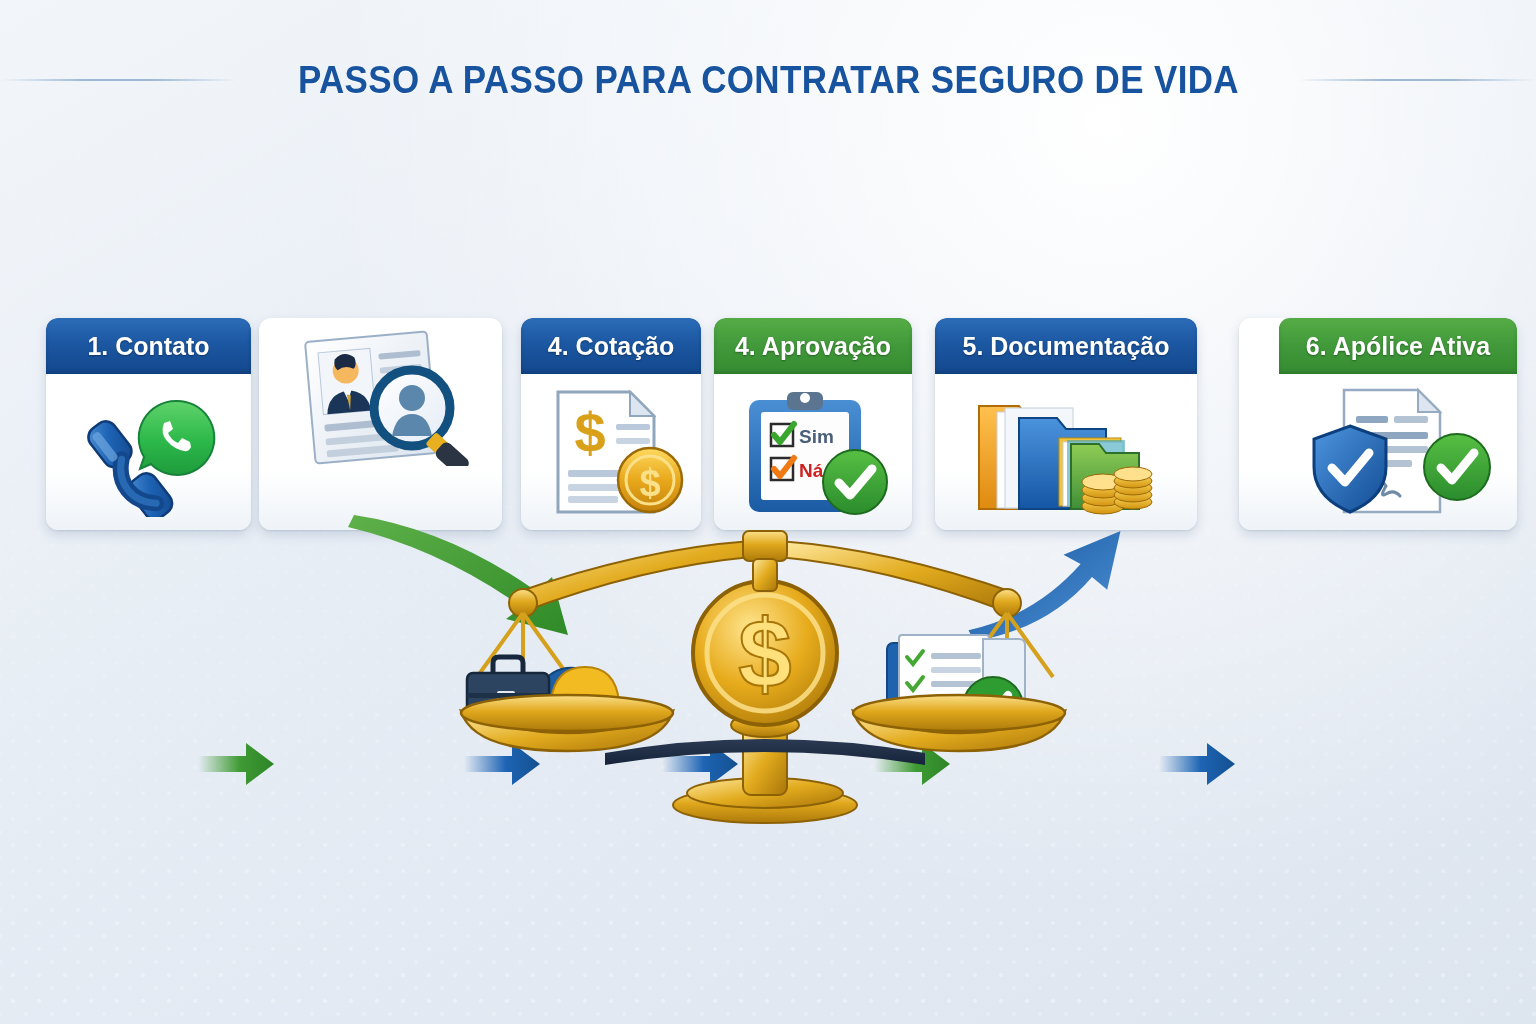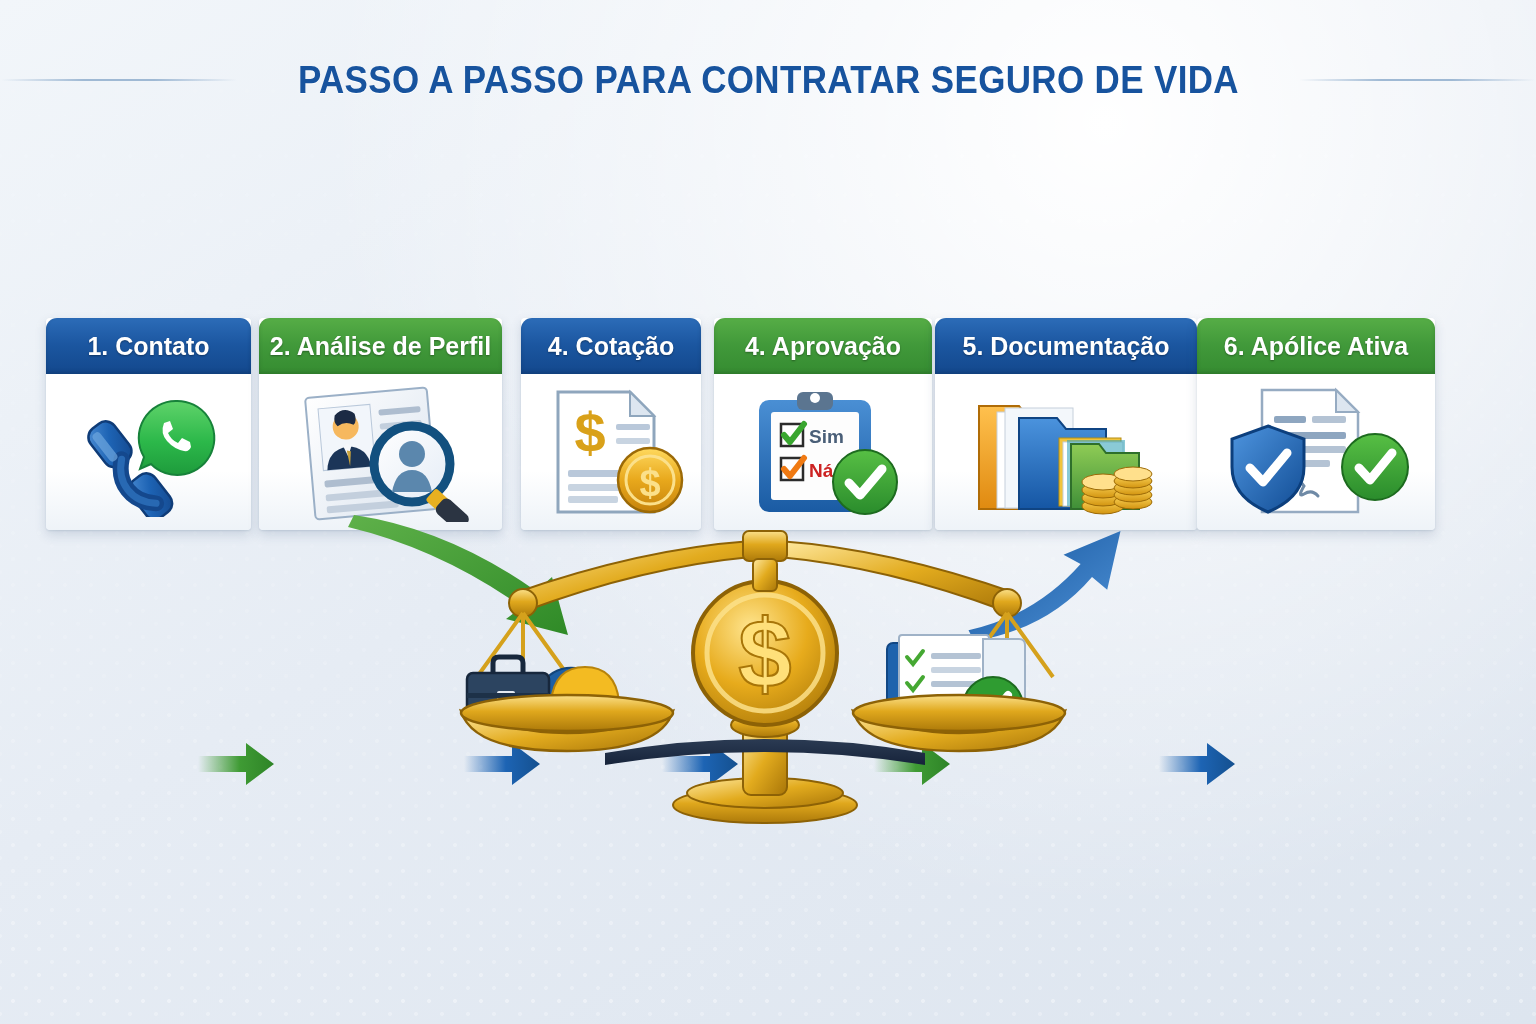--- a/index.html
+++ b/index.html
@@ -43,21 +43,21 @@
     color:#17539e;white-space:nowrap;
     font-family:"Liberation Sans", sans-serif;
     transform:scaleX(.92);transform-origin:center;
     text-shadow:0 1px 0 rgba(255,255,255,.85);
   }
 
   
   #cards{position:absolute;left:0;top:318px;width:1536px;height:220px;}
   .card{
     position:absolute;top:0;height:212px;
-    border-radius:4px;
+    border-radius:12px;
     background:linear-gradient(to bottom,#ffffff 0%,#ffffff 72%,#eef3f8 100%);
     box-shadow:0 5px 12px rgba(40,70,110,.16), 0 1px 2px rgba(40,70,110,.12);
     overflow:hidden;
   }
   .card-head{
     height:56px;width:100%;
     display:flex;align-items:center;justify-content:center;
     border-radius:11px 11px 0 0;
     box-shadow:inset 0 -2px 4px rgba(0,0,0,.15);
   }
@@ -138,23 +138,20 @@
           <linearGradient id="ag1" x1="0" y1="0" x2="1" y2="0">
         <stop offset="0" stop-color="#3f9b34" stop-opacity="0"></stop>
             <stop offset=".55" stop-color="#3f9b34"></stop>
             <stop offset="1" stop-color="#2e8427"></stop>
       </linearGradient>
         </defs>
       <path d="M2 20 L50 20 L50 7 L78 28 L50 49 L50 36 L2 36 Z" fill="url(#ag1)"></path>
     </svg>
 
     <div class="card" style="left:259px;width:243px;">
-      <div class="card-head green">
-        <span class="card-title nosel">2. Análise de Perfil</span>
-      </div>
       <div class="card-body">
         <svg width="190" height="140" viewBox="0 0 190 140">
           <defs>
             <linearGradient id="g2doc" x1="0" y1="0" x2="1" y2="1">
               <stop offset="0" stop-color="#ffffff"></stop>
                 <stop offset="1" stop-color="#dbe4ef"></stop>
             </linearGradient>
             <linearGradient id="g2lens" x1="0" y1="0" x2="1" y2="1">
               <stop offset="0" stop-color="#ffffff"></stop>
                 <stop offset="1" stop-color="#e4ecf6"></stop>
@@ -229,21 +226,21 @@
             <text x="32" y="48" font-family="'Liberation Sans',sans-serif" font-size="38" font-weight="bold" fill="#fbe08a" text-anchor="middle">$</text>
           </g>
         </svg>
       </div>
     </div>
 
     <svg class="conn" style="left:660px;" viewBox="0 0 80 56">
       <path d="M2 20 L50 20 L50 7 L78 28 L50 49 L50 36 L2 36 Z" fill="url(#ag2)"></path>
     </svg>
 
-    <div class="card" style="left:714px;width:218px;">
+    <div class="card" style="left:714px;width:198px;">
       <div class="card-head green">
         <span class="card-title nosel">4. Aprovação</span>
       </div>
       <div class="card-body">
         <svg width="160" height="140" viewBox="0 0 160 140">
           <defs>
             <linearGradient id="g4clip" x1="0" y1="0" x2="0" y2="1">
               <stop offset="0" stop-color="#4a8fd4"></stop>
                 <stop offset="1" stop-color="#1a5ba3"></stop>
             </linearGradient>
@@ -331,21 +328,21 @@
             </g>
           </g>
         </svg>
       </div>
     </div>
 
     <svg class="conn" style="left:1157px;" viewBox="0 0 80 56">
       <path d="M2 20 L50 20 L50 7 L78 28 L50 49 L50 36 L2 36 Z" fill="url(#ag2)"></path>
     </svg>
 
-    <div class="card" style="left:1197px;width:238px;">
+    <div class="card" style="left:1239px;width:238px;padding-left:40px;">
       <div class="card-head green">
         <span class="card-title nosel">6. Apólice Ativa</span>
       </div>
       <div class="card-body">
         <svg width="200" height="140" viewBox="0 0 200 140">
           <defs>
             <linearGradient id="g6sh" x1="0" y1="0" x2="1" y2="1">
                 <stop offset="0" stop-color="#4e95df"></stop>
                 <stop offset="1" stop-color="#114c94"></stop>
               </linearGradient>

